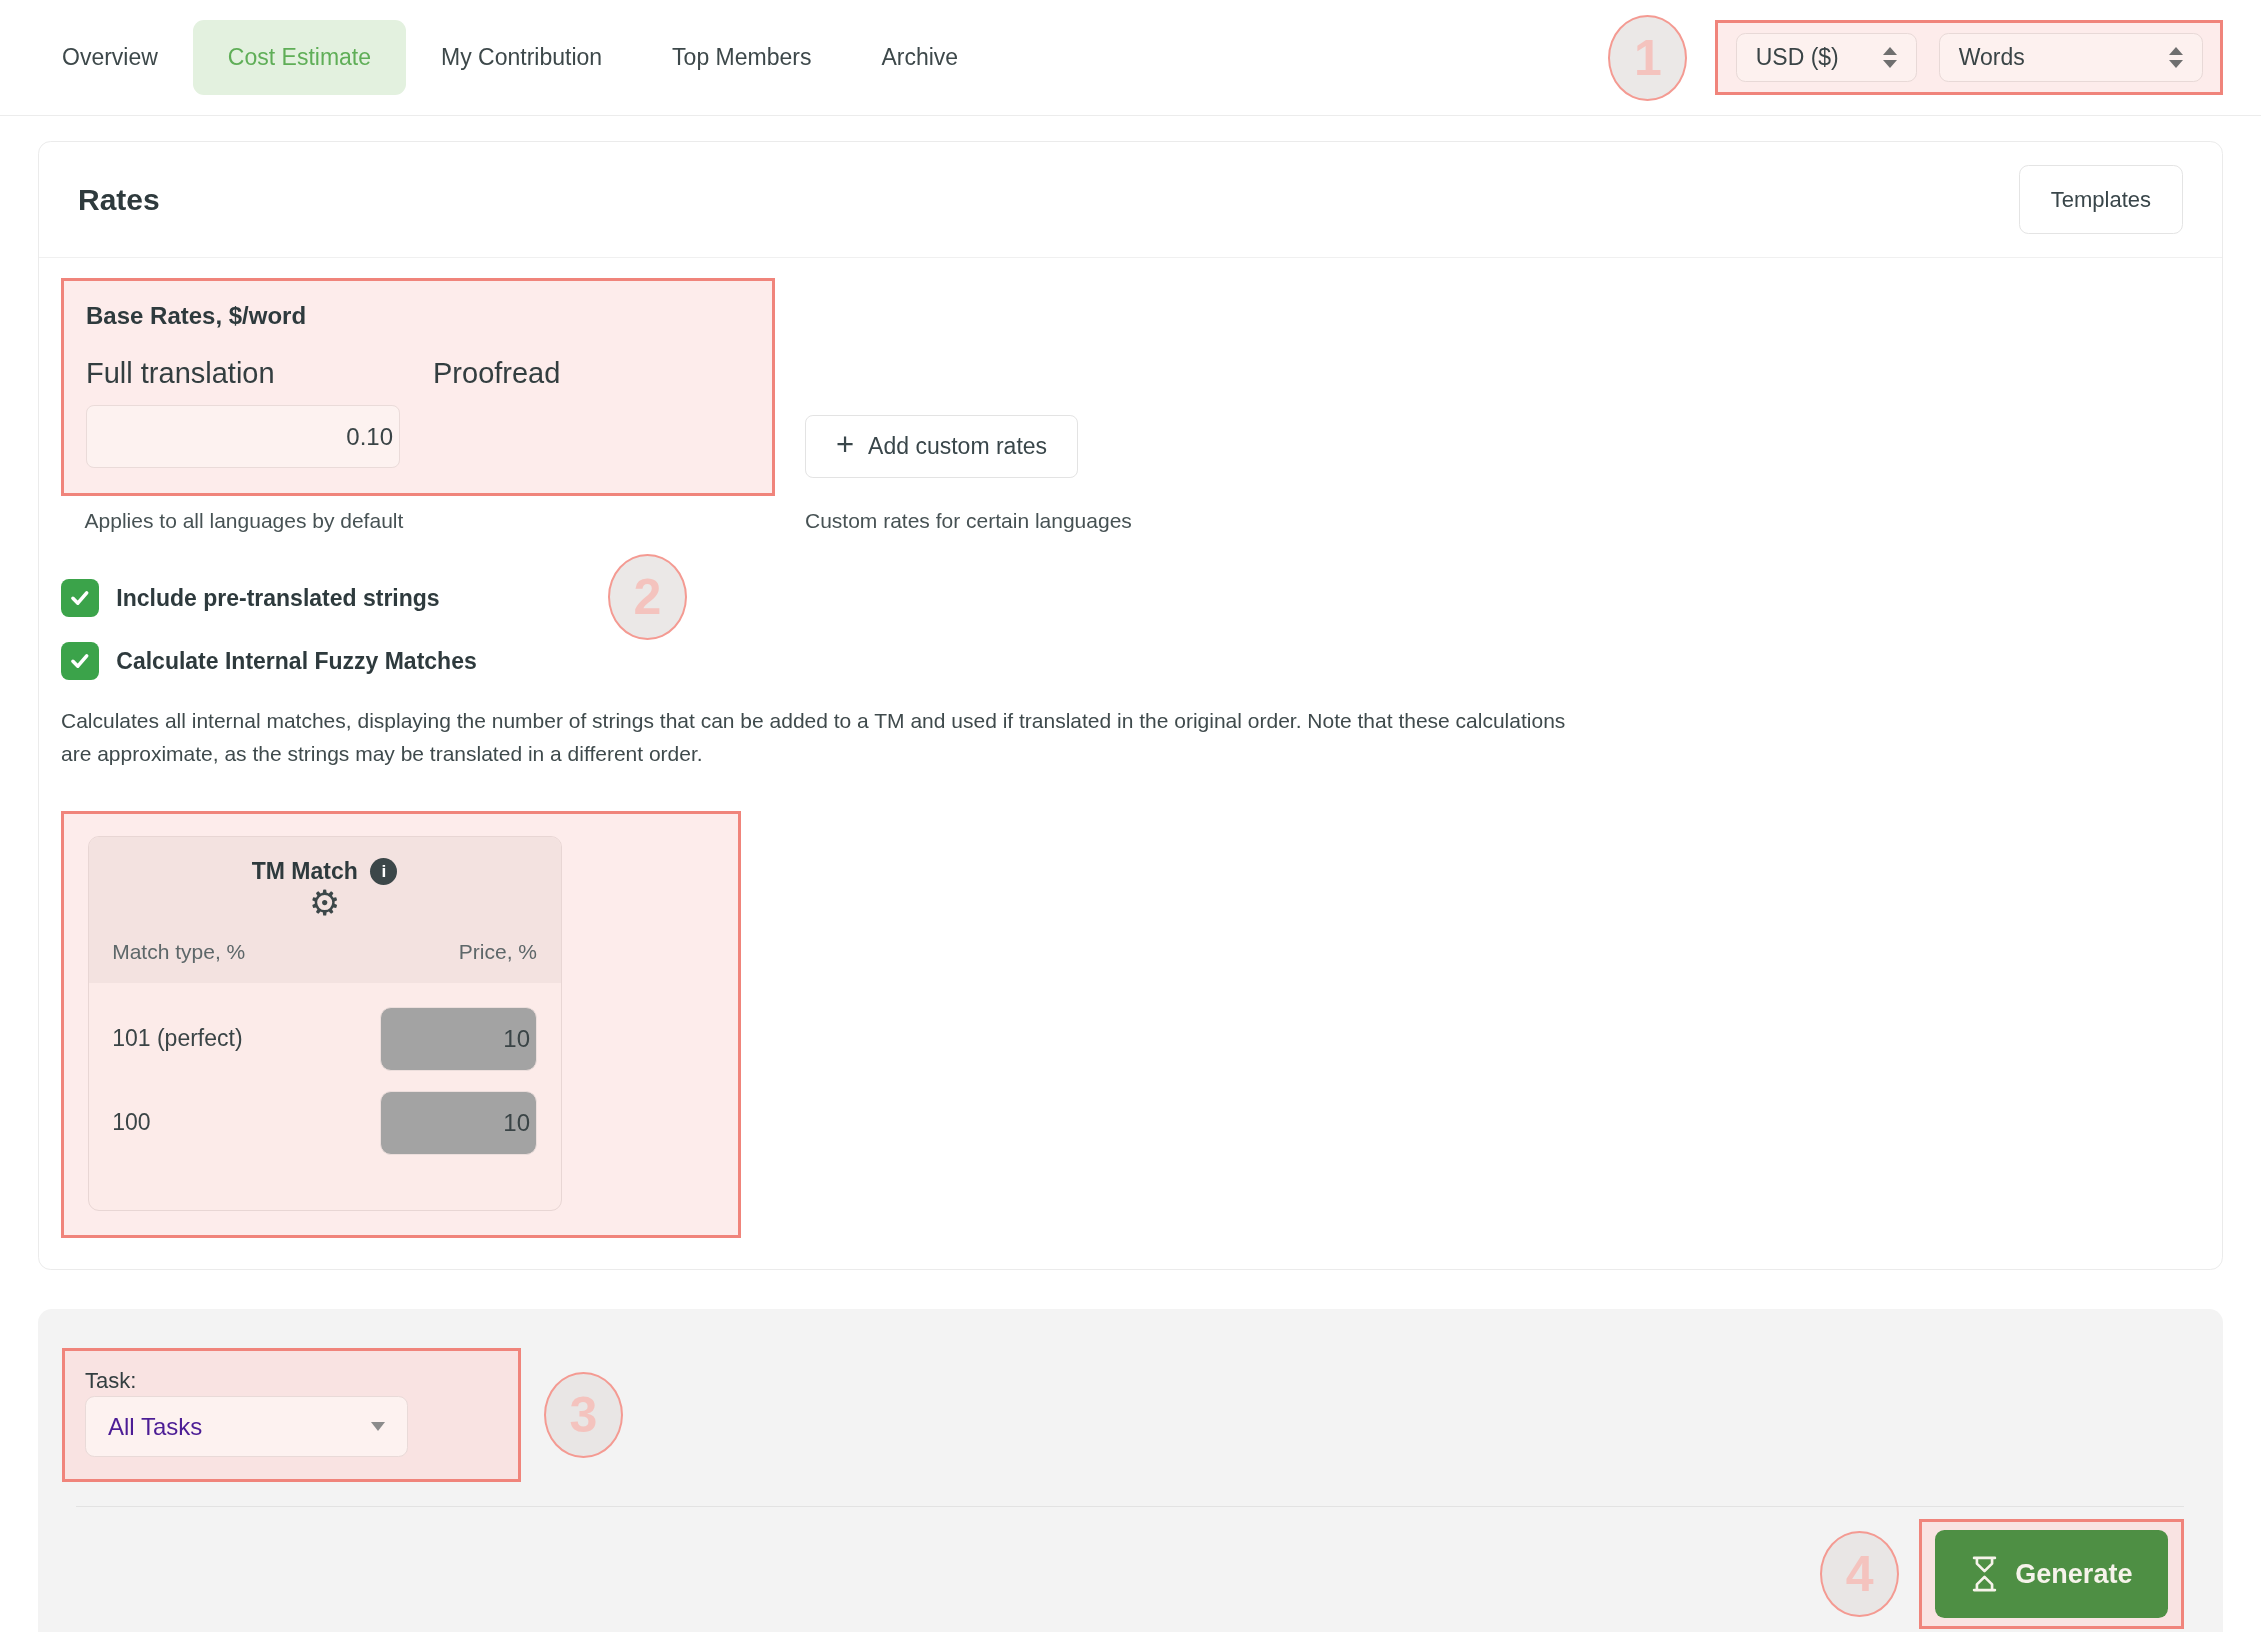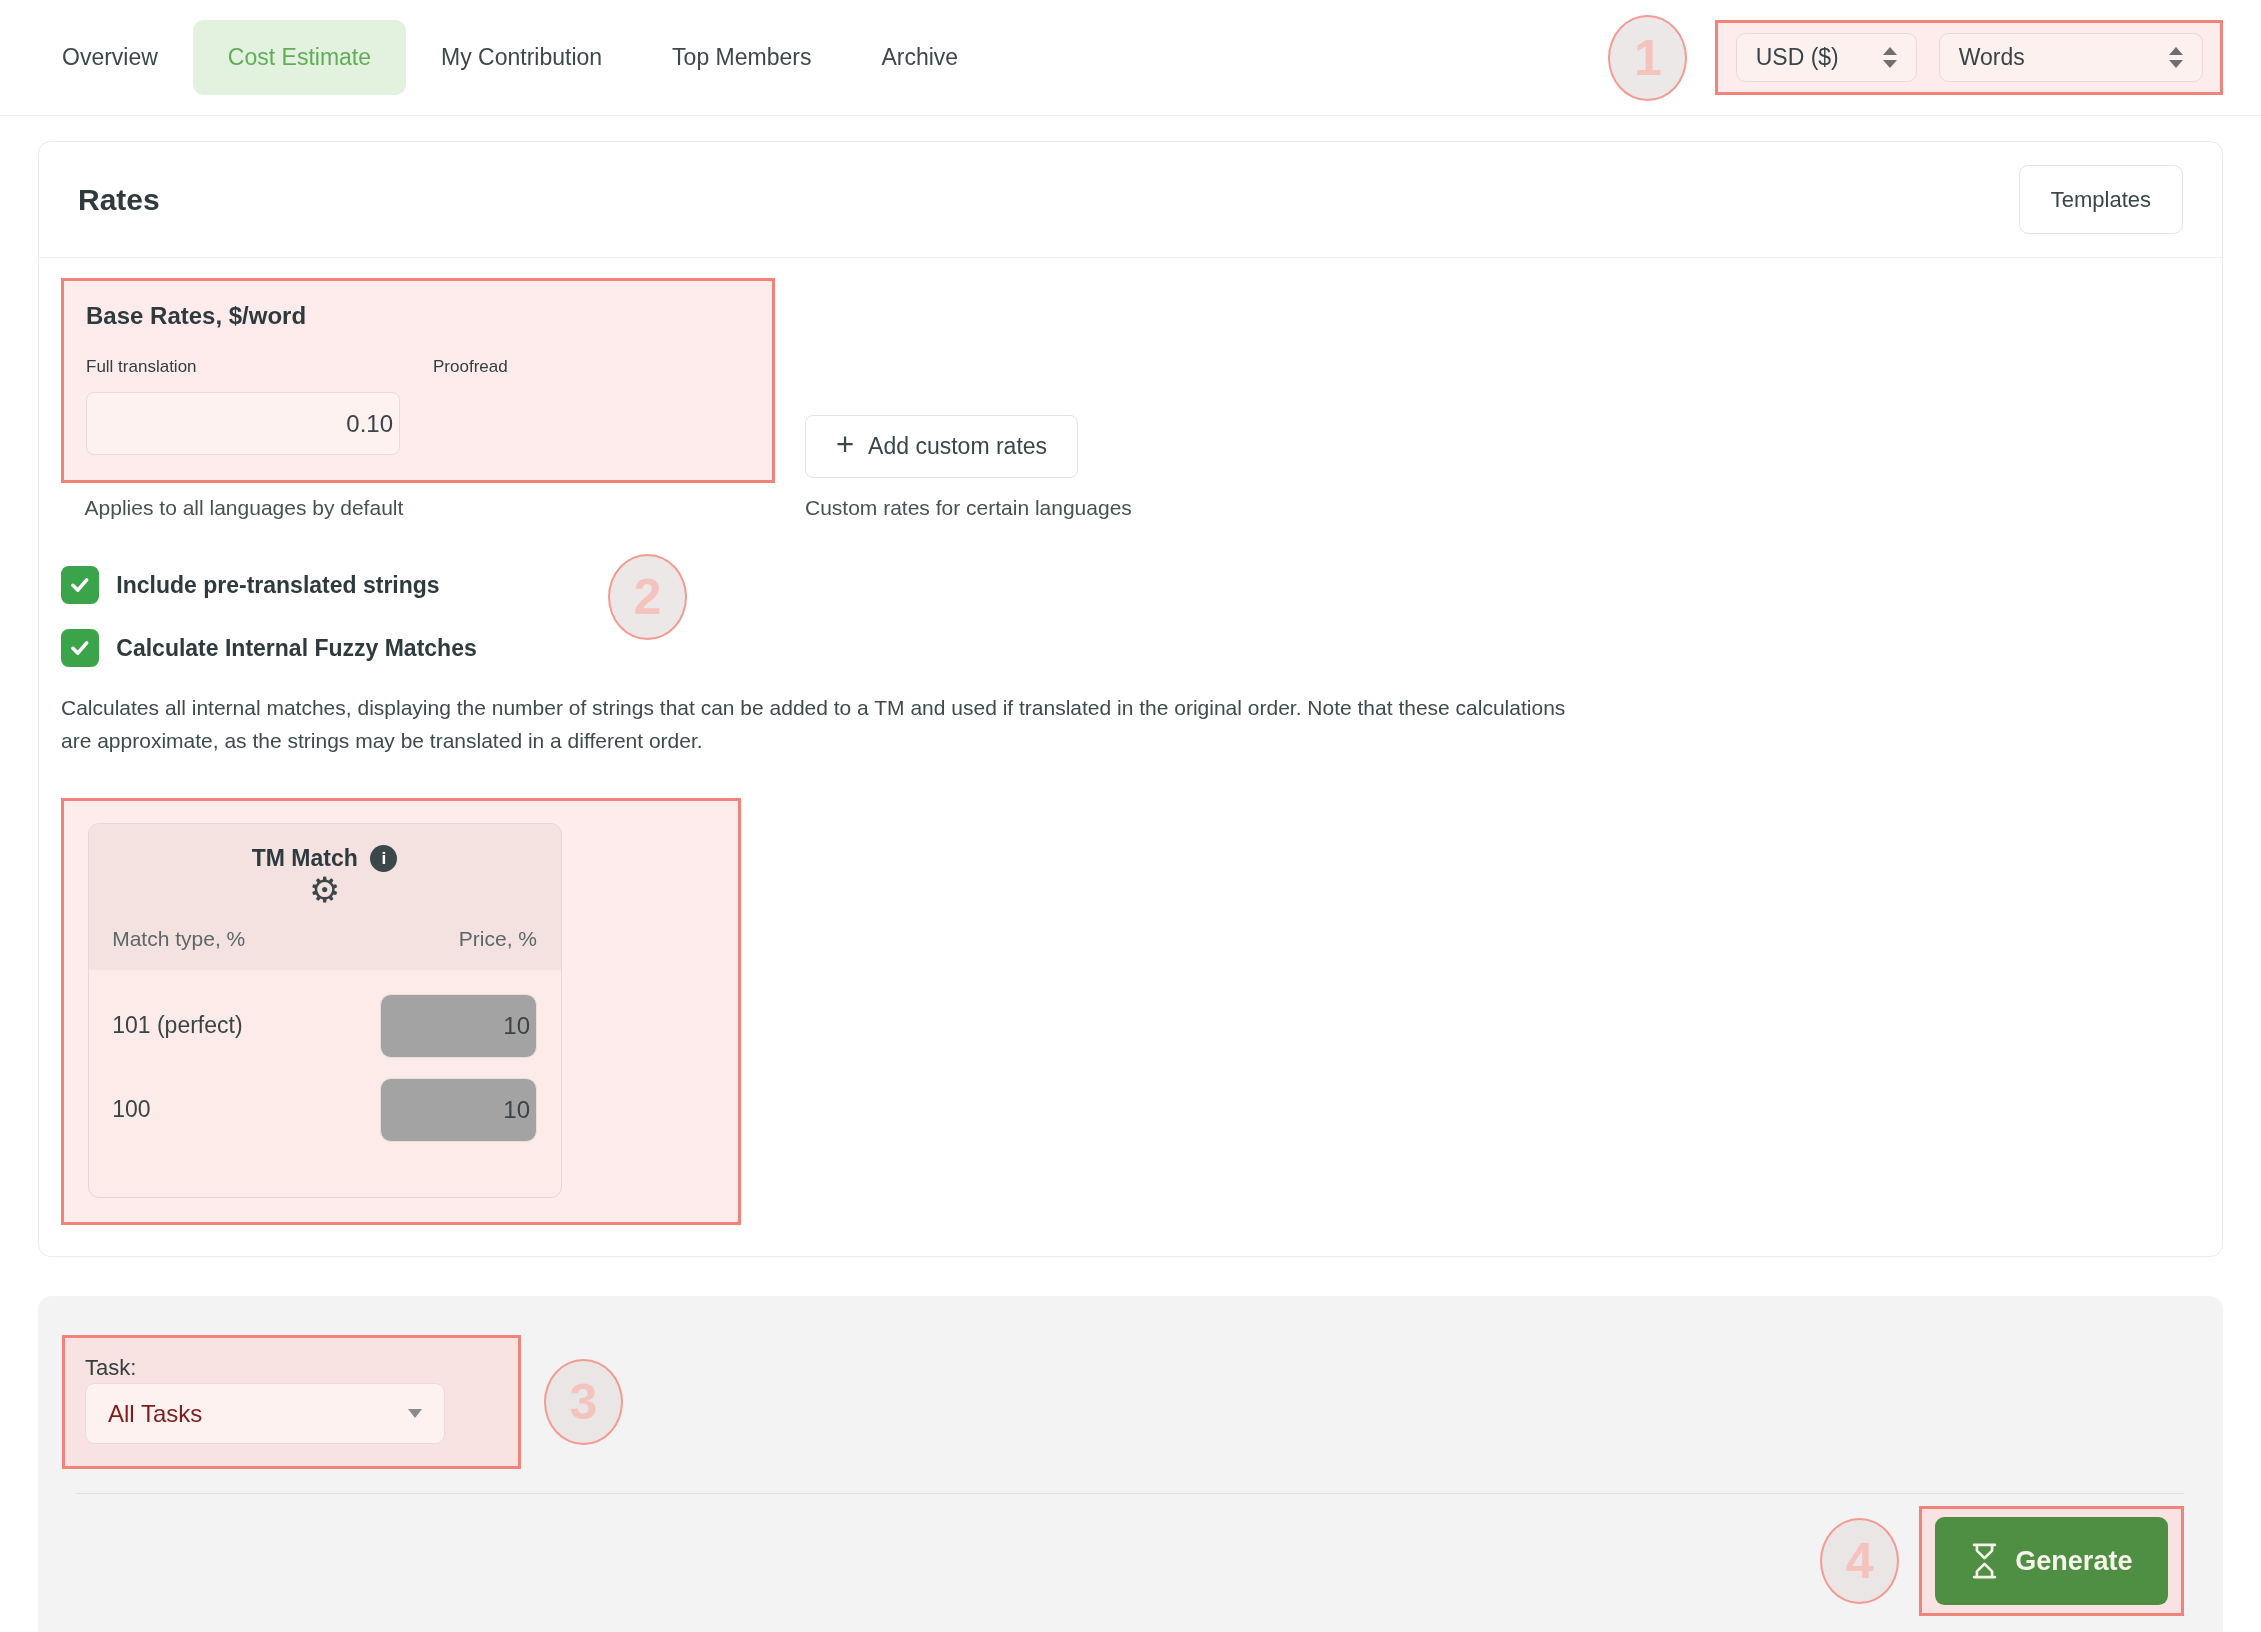--- a/index.html
+++ b/index.html
@@ -77,21 +77,21 @@
     font-size: 22px; color: #39464a;
     background: #fff; border: 1.6px solid #e4e4e4; border-radius: 9.4px;
   }
   .card-body { padding: 20.4px 22px 31px; }
 
   
   .base-wrap { position: relative; }
   .hl-base { width: 714px; padding: 20.4px 22px 25px; }
   .hl-base h3 { font-size: 24px; font-weight: 700; margin-bottom: 27px; color: #2e3a3d; }
   .field-labels { display: flex; gap: 33px; margin-bottom: 15.7px; }
-  .field-labels span { width: 314px; font-size: 17px; color: #333e40; }
+  .field-labels span { width: 314px; font-size: 29px; color: #333e40; }
   .field-inputs { display: flex; gap: 33px; }
   .rate-input {
     width: 314px; height: 63px;
     background: #fdf2f0; border: 1.6px solid #eadbd9; border-radius: 7.9px;
     text-align: right; padding: 0 6px;
     font-size: 24px; color: #3a4446;
   }
   .add-custom {
     position: absolute; left: 744px; top: 137px; height: 63px;
     padding: 0 30px; display: flex; align-items: center; gap: 14px;
@@ -148,24 +148,24 @@
   
   .footer-panel {
     margin: 39px 38px 0;
     background: #f3f3f3; border-radius: 14px;
     padding: 39px 39px 28px 23.6px;
     position: relative;
   }
   .hl-task { width: 459px; padding: 17.3px 20.4px 22px; background: #f9e3e2; }
   .task-label { font-size: 22px; color: #333e40; margin-bottom: 2px; }
   .task-select {
-    width: 360px; height: 61px; background: #fdf2f0;
+    width: 323px; height: 61px; background: #fdf2f0;
     border: 1.6px solid #e9dad8; border-radius: 9.4px;
     display: flex; align-items: center; justify-content: space-between;
-    padding: 0 22px; font-size: 24px; color: #7f1d1d; cursor: pointer;
+    padding: 0 22px; font-size: 24px; color: #4c1d95; cursor: pointer;
   }
   .caret {
     width: 0; height: 0;
     border-left: 7.9px solid transparent; border-right: 7.9px solid transparent;
     border-top: 9.4px solid #8b8b8b;
   }
   .circle-3 { position: absolute; left: 506px; top: 63px; }
   .fdivider { border-top: 1.6px solid #e2e2e2; margin: 23.6px 0 0 14px; }
   .gen-row { display: flex; justify-content: flex-end; align-items: center; gap: 20.4px; margin-top: 12.6px; }
   .hl-gen { padding: 7.9px 12.6px; background: #f9e3e2; }

